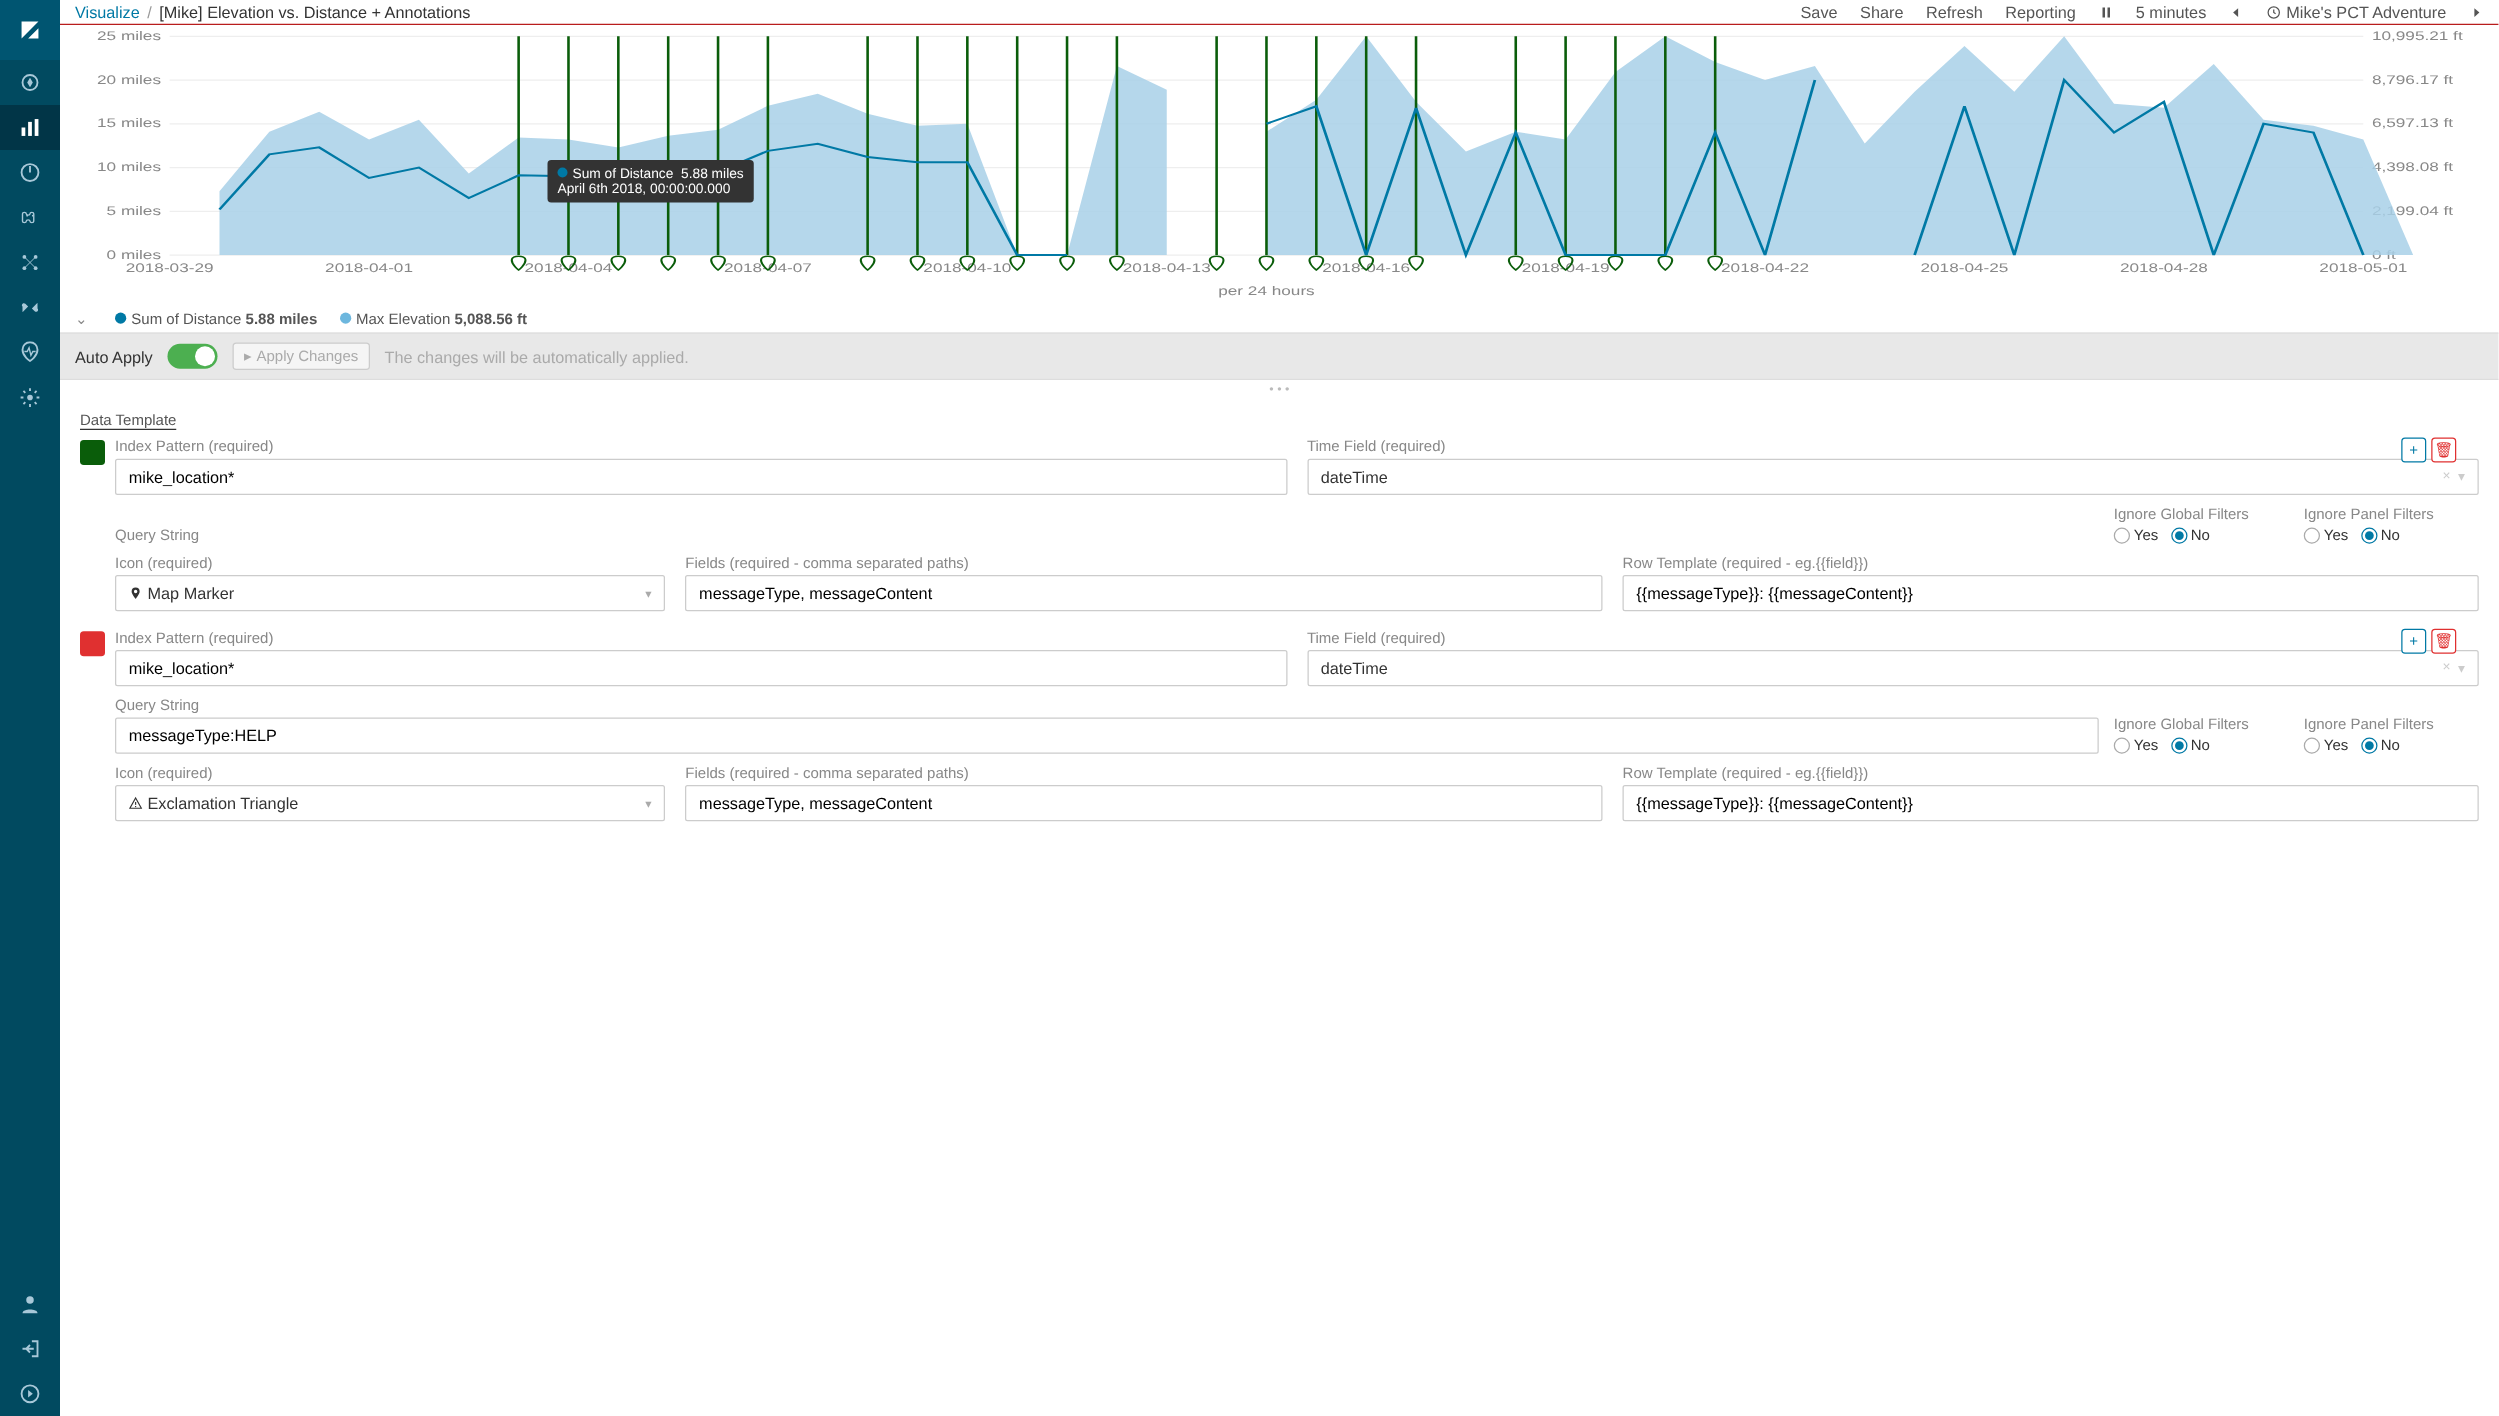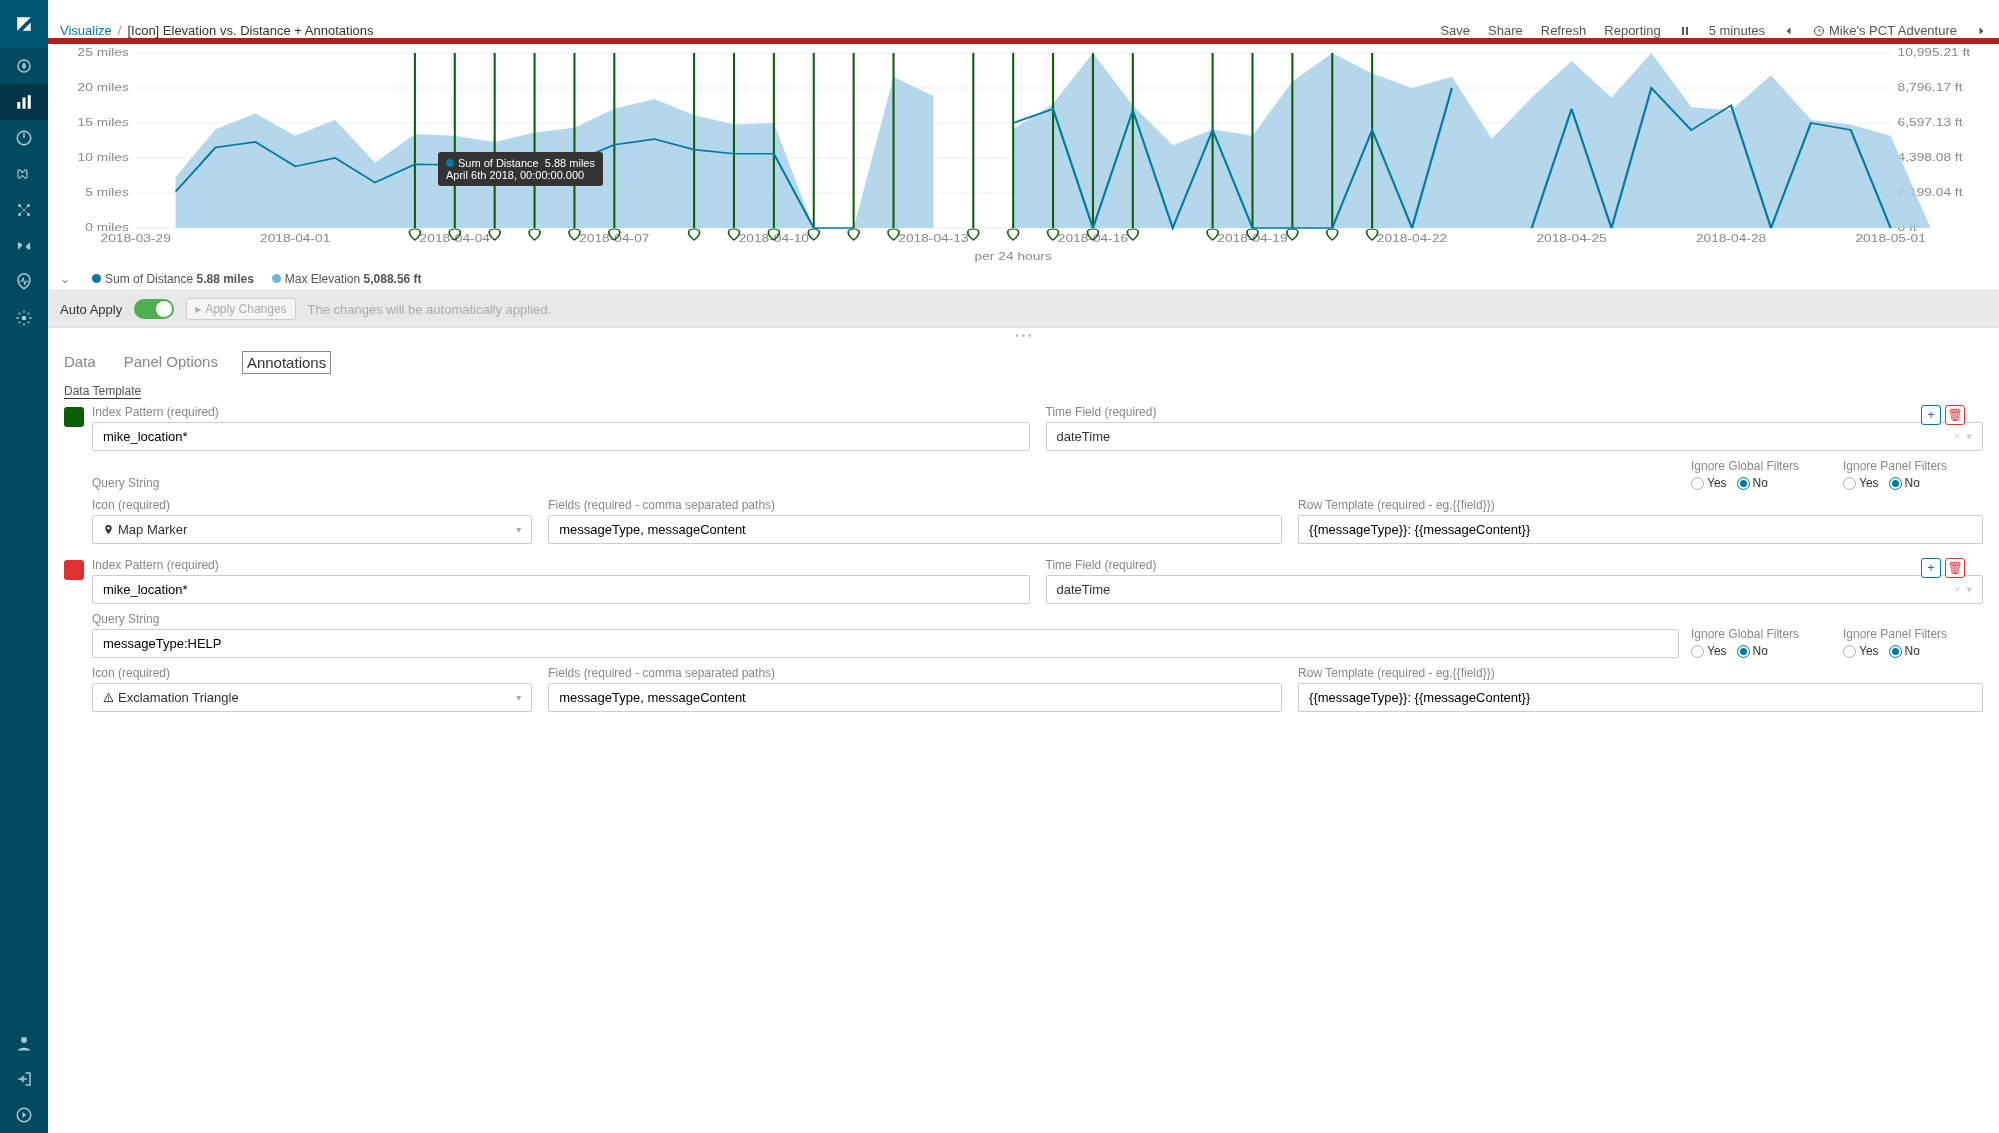--- a/index.html
+++ b/index.html
@@ -7,21 +7,21 @@
 .app { display: flex; height: 100vh; }
 .sidebar { width: 48px; background: #014A60; display: flex; flex-direction: column; align-items: center; padding-top: 0; }
 .sidebar-logo { width: 48px; height: 48px; background: #005571; display: flex; align-items: center; justify-content: center; color: #fff; }
 .sidebar-item { width: 48px; height: 36px; display: flex; align-items: center; justify-content: center; color: #a8c8d8; cursor: pointer; }
 .sidebar-item.active { background: #013547; color: #fff; }
 .sidebar svg { width: 18px; height: 18px; fill: currentColor; }
 .sidebar-bottom { margin-top: auto; }
 
 .main { flex: 1; display: flex; flex-direction: column; overflow: hidden; }
 
-.topbar { display: flex; align-items: flex-end; height: 44px; border-bottom: 6px solid #b91c1c; padding: 0 12px; font-size: 13px; }
+.topbar { display: flex; align-items: center; height: 20px; border-bottom: 1px solid #b91c1c; padding: 0 12px; font-size: 13px; }
 .breadcrumb { display: flex; align-items: center; gap: 6px; }
 .breadcrumb a { color: #0079a5; text-decoration: none; }
 .breadcrumb .sep { color: #999; }
 .topbar-right { margin-left: auto; display: flex; align-items: center; gap: 18px; color: #555; }
 .topbar-right .item { cursor: pointer; display: flex; align-items: center; gap: 4px; }
 .topbar-right svg { width: 12px; height: 12px; fill: #555; }
 
 .banner { background: #fdf6e3; border: 1px solid #f3e6b8; margin: 8px 12px 0; padding: 8px 12px; font-size: 13px; display: flex; align-items: center; gap: 8px; color: #555; }
 .banner a { color: #0079a5; text-decoration: none; }
 .banner svg { width: 14px; height: 14px; fill: #555; }
@@ -168,21 +168,21 @@
           <path d="M10 8l5 4-5 4z"></path>
         </svg>
       </div>
   </div>
 
   <div class="main">
     <div class="topbar">
       <div class="breadcrumb">
         <a>Visualize</a>
         <span class="sep">/</span>
-        <span>[Icon] Elevation vs. Distance + Annotations</span>
+        <span>[Mike] Elevation vs. Distance + Annotations</span>
       </div>
       <div class="topbar-right">
         <span class="item">Save</span>
         <span class="item">Share</span>
         <span class="item">Refresh</span>
         <span class="item">Reporting</span>
         <span class="item">
             <svg viewBox="0 0 24 24">
               <rect x="6" y="4" width="4" height="16"></rect>
               <rect x="14" y="4" width="4" height="16"></rect>
@@ -310,25 +310,20 @@
 
     <div class="apply-bar">
       <span>Auto Apply</span>
       <div class="toggle"></div>
       <button class="apply-btn">▸ <span>Apply Changes</span></button>
       <span class="apply-note">The changes will be automatically applied.</span>
     </div>
 
     <div class="drag-handle">• • •</div>
 
-    <div class="config-tabs">
-      <div class="config-tab">Data</div>
-      <div class="config-tab">Panel Options</div>
-      <div class="config-tab active">Annotations</div>
-    </div>
 
     <div class="data-sources">
       <div class="ds-header">Data Template</div>
       <div id="annotations-container">
           <div class="block-wrap">
       <div class="block-actions">
         <button class="btn-add">+</button>
         <button class="btn-del">🗑</button>
       </div>
       <div class="annotation-block">

